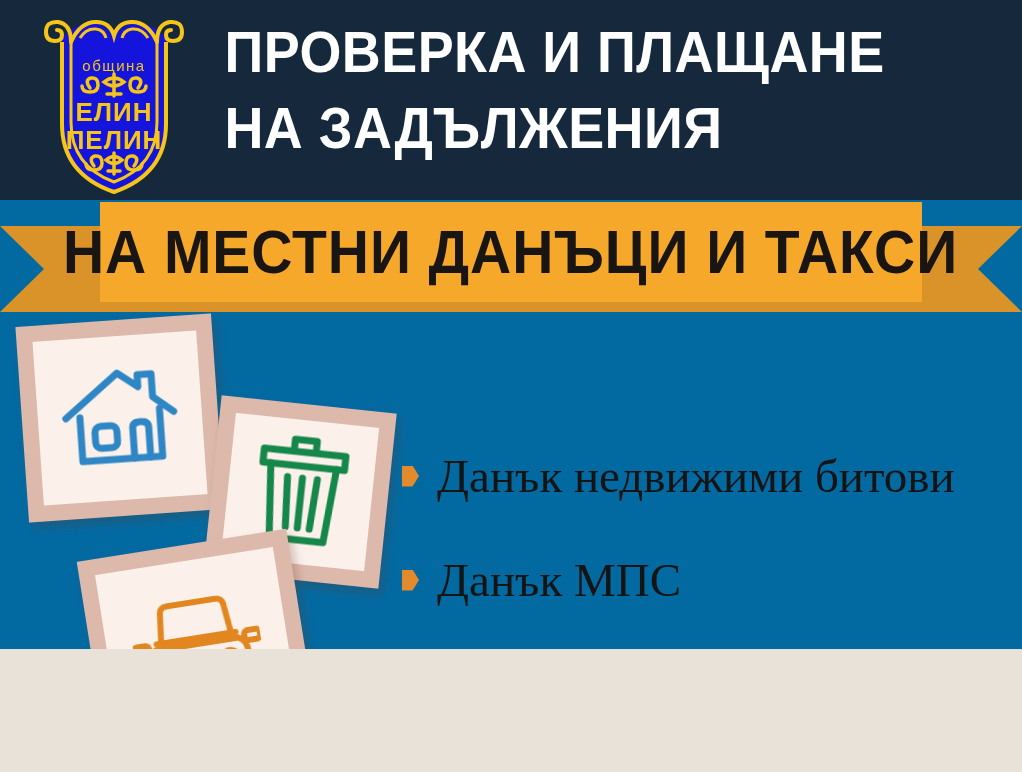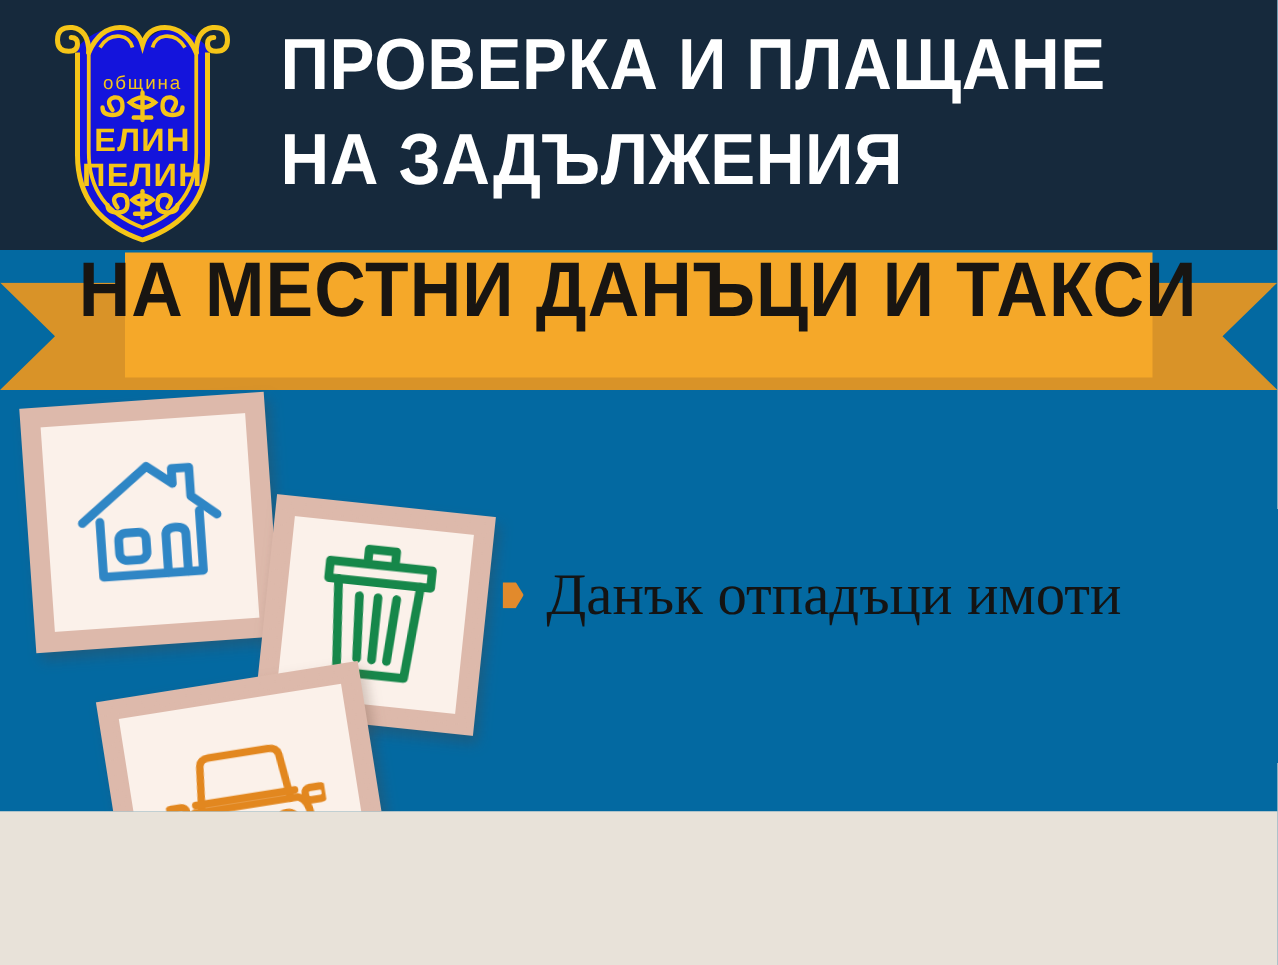--- a/index.html
+++ b/index.html
@@ -89,20 +89,21 @@
     background: #d99328;
   }
   .ribbon-main {
     position: absolute;
     left: 100px;
     top: 2px;
     width: 822px;
     height: 100px;
     background: #f5a829;
     display: flex;
+    align-items: center;
     justify-content: center;
   }
   .ribbon-text {
     color: #181512;
     font-family: "Liberation Sans Narrow", "Liberation Sans", sans-serif;
     font-weight: 700;
     font-size: 62px;
     line-height: 62px;
     letter-spacing: 1px;
     white-space: nowrap;
@@ -289,19 +290,23 @@
           </g>
         </svg>
       </div>
     </div>
   </div>
 
   <div class="list">
 
     <div class="list-item">
       <span class="bullet"></span>
-      <span class="list-label">Данък отпадъци имоти</span>
-    </div>
-
-
+      <span class="list-label">Данък недвижими битови</span>
+    </div>
+
+
+    <div class="list-item">
+      <span class="bullet"></span>
+      <span class="list-label">Данък МПС</span>
+    </div>
   </div>
 
 </div>
 
 </body></html>

